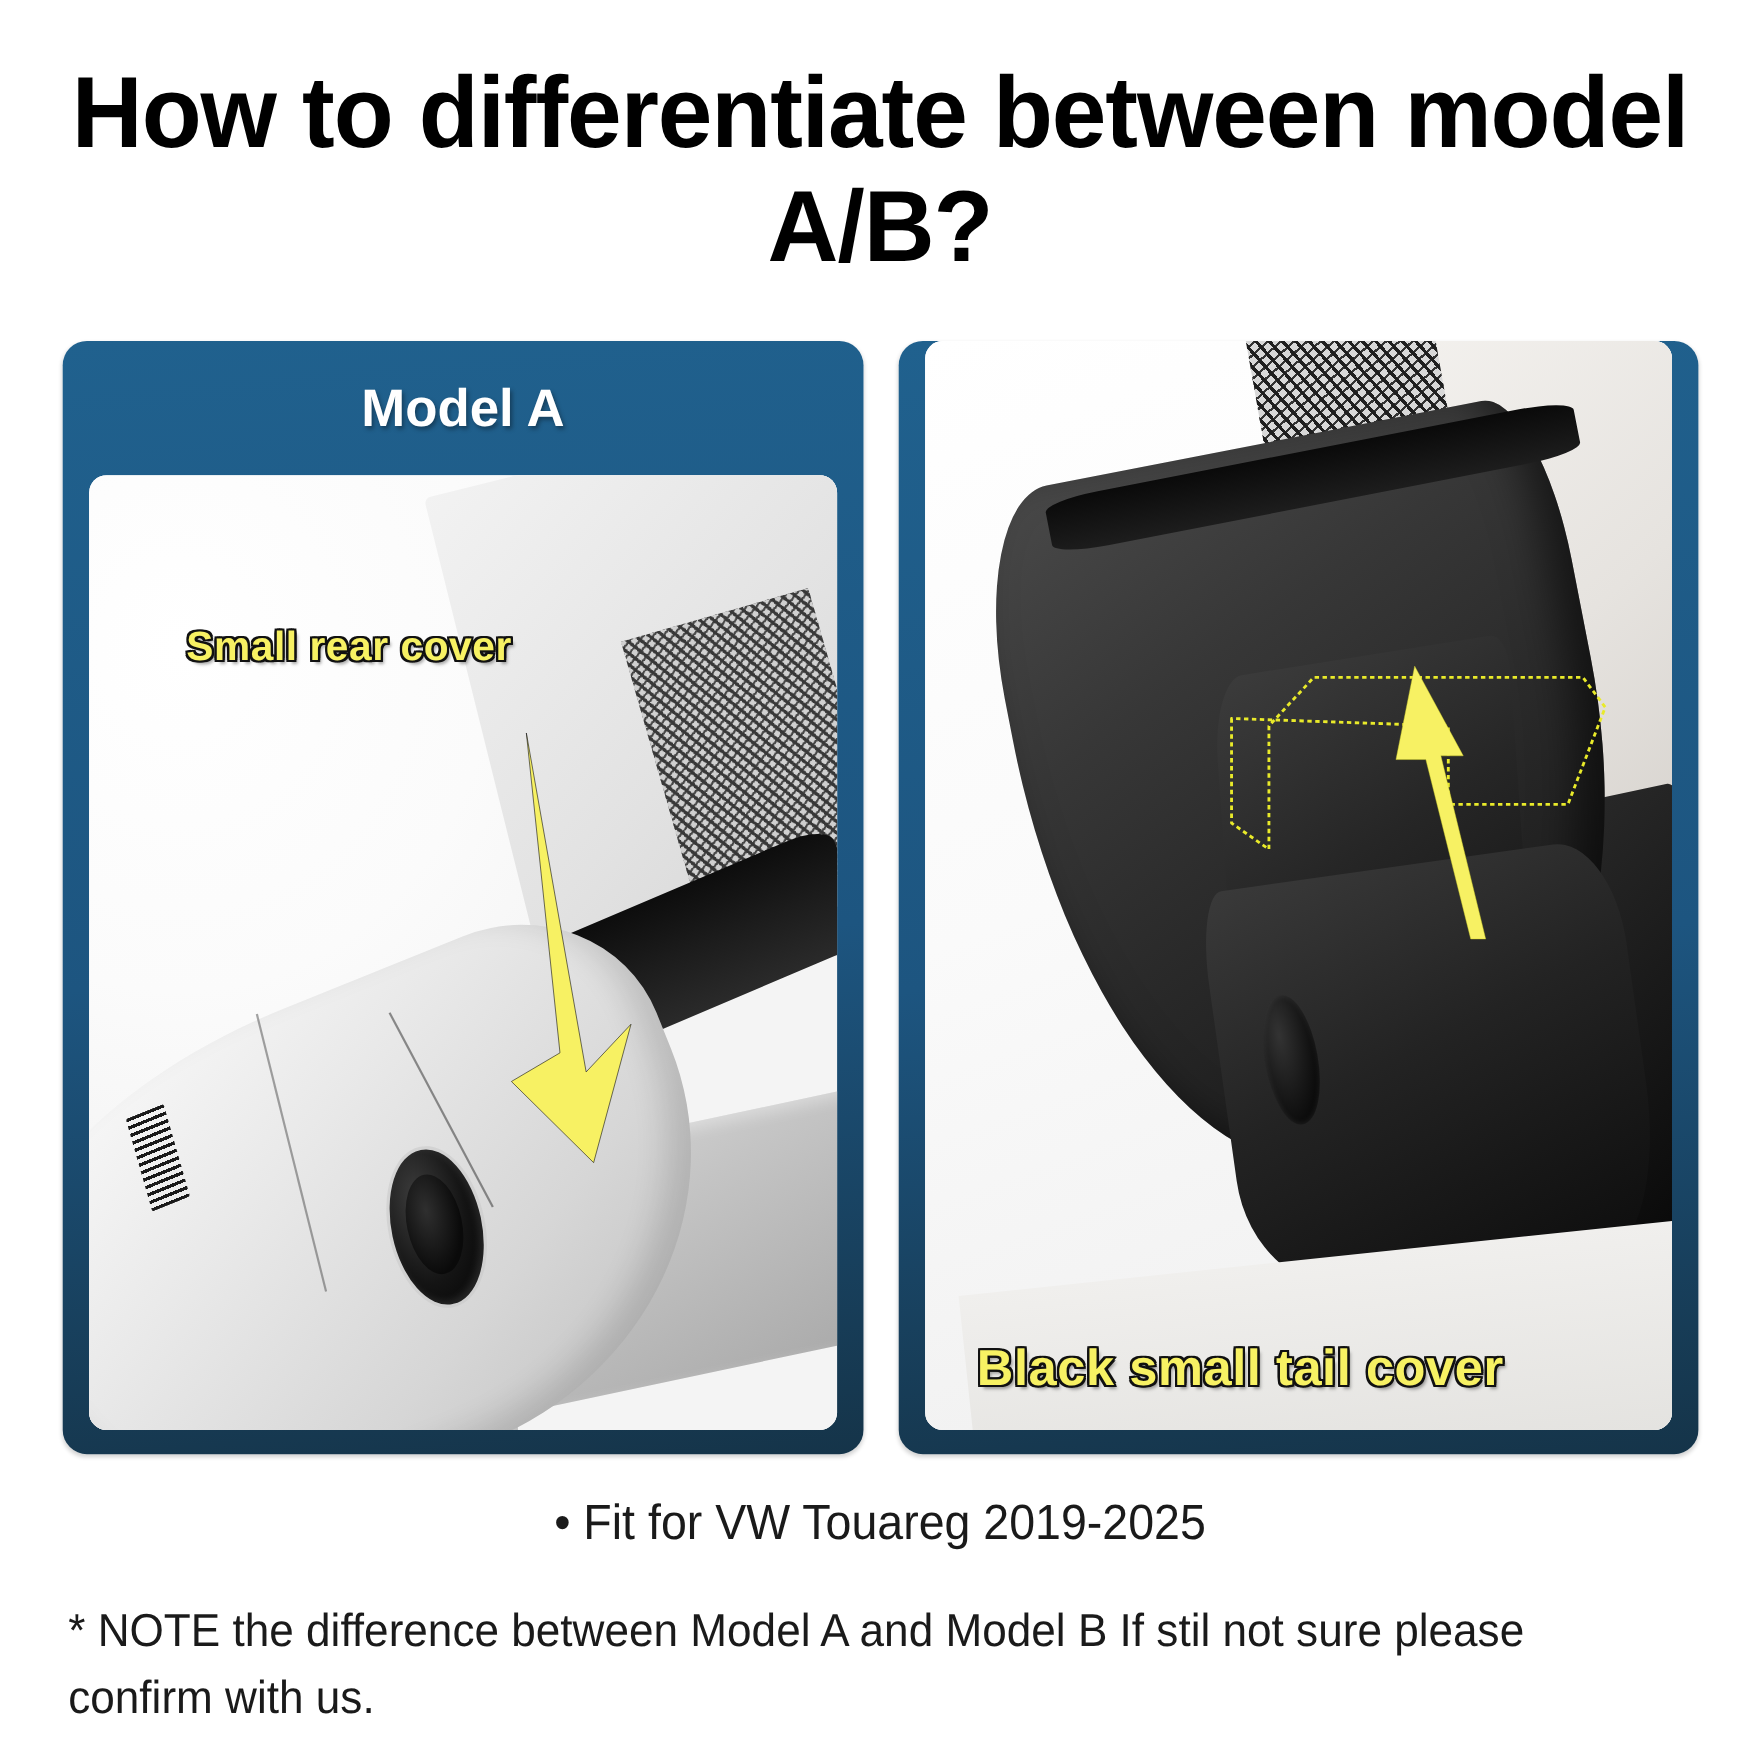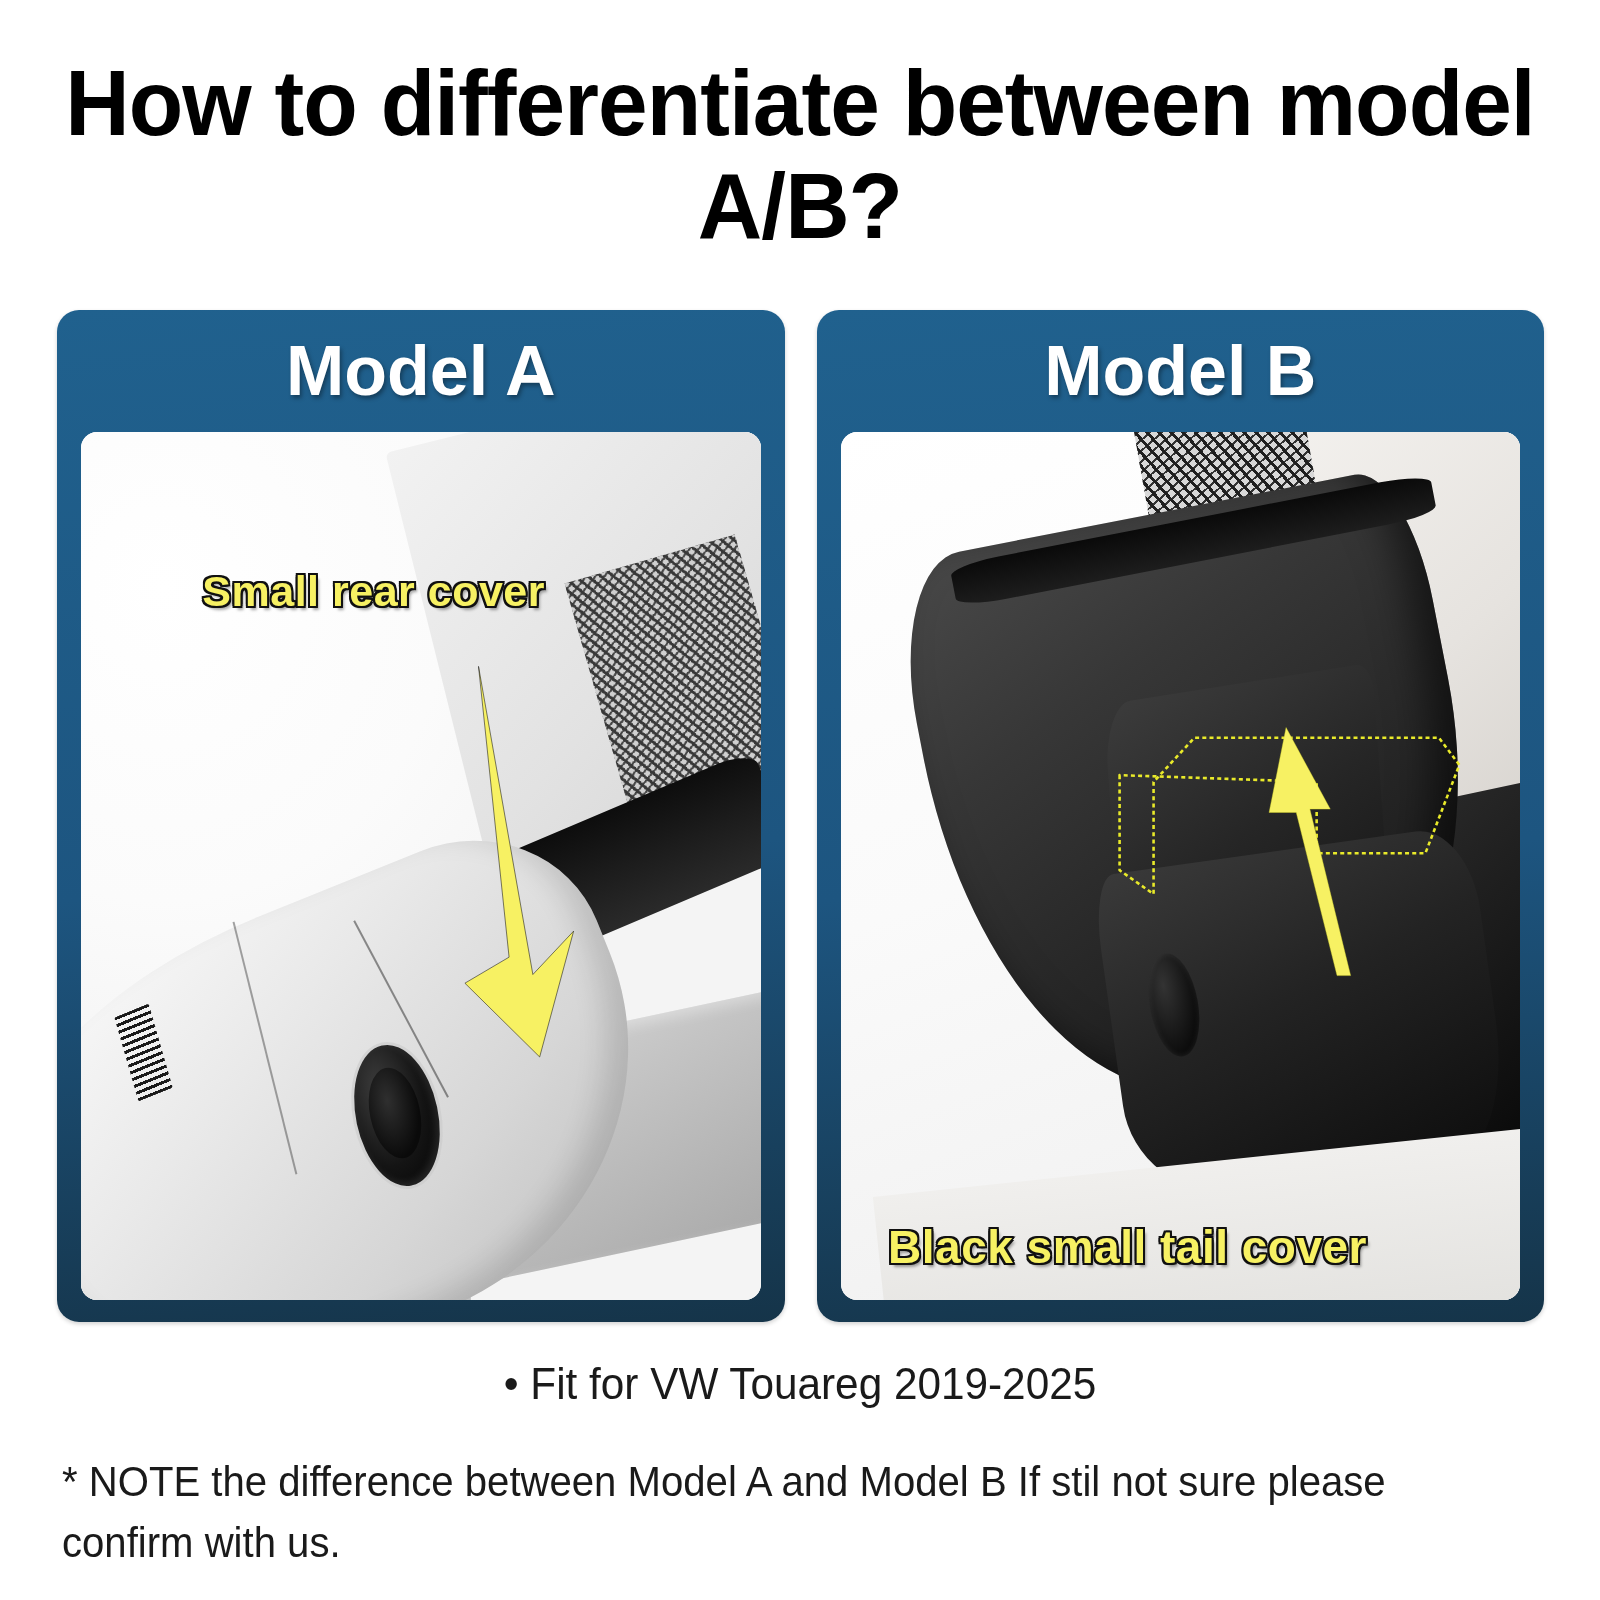--- a/index.html
+++ b/index.html
@@ -57,21 +57,21 @@
     flex-direction: column;
   }
 
   .panel-header {
     height: 122px;
     display: flex;
     align-items: center;
     justify-content: center;
     color: #ffffff;
     font-weight: bold;
-    font-size: 70px;
+    font-size: 48px;
     letter-spacing: 0px;
     text-shadow: 2px 3px 4px rgba(0,0,0,0.35);
     flex: 0 0 auto;
     user-select: none;
   }
 
   .panel-body {
     flex: 1 1 auto;
     margin: 0 24px 22px 24px;
     display: flex;
@@ -320,23 +320,22 @@
     -webkit-text-stroke: 3px #111111;
     paint-order: stroke fill;
     text-shadow:
       2px 0 0 #111, -2px 0 0 #111, 0 2px 0 #111, 0 -2px 0 #111,
       2px 2px 0 #111, -2px 2px 0 #111, 2px -2px 0 #111, -2px -2px 0 #111,
       3px 4px 3px rgba(0,0,0,.35);
     user-select: none;
   }
   .anno-a {
     left: 13%; top: 15.5%;
-    font-size: 43px;
+    font-size: 37px;
     letter-spacing: .5px;
-    margin-left: 33px;
   }
   .anno-b {
     left: 7%;
     bottom: 3%;
     font-size: 46px;
     letter-spacing: .5px;
   }
 
   
   .fit-line {
@@ -396,21 +395,20 @@
               <polygon points="58.5,27 66.5,62.5 72.5,57.5 67.5,72 56.5,63.5 63,60.5" fill="#f7f163" stroke="#111111" stroke-width="0.55" vector-effect="non-scaling-stroke"></polygon>
             </svg>
 
             <div class="anno anno-a">Small rear cover</div>
           </div>
         </div>
       </div>
     </div>
 
     <div class="panel">
-      <div class="panel-header">Model B</div>
 
       <div class="panel-body">
 
         <div class="photo-card">
           <div class="scene">
             <div class="b-bg"></div>
             <div class="b-headliner"></div>
             <div class="b-dots"></div>
             <div class="b-right-dark"></div>
             <div class="b-shell"></div>

